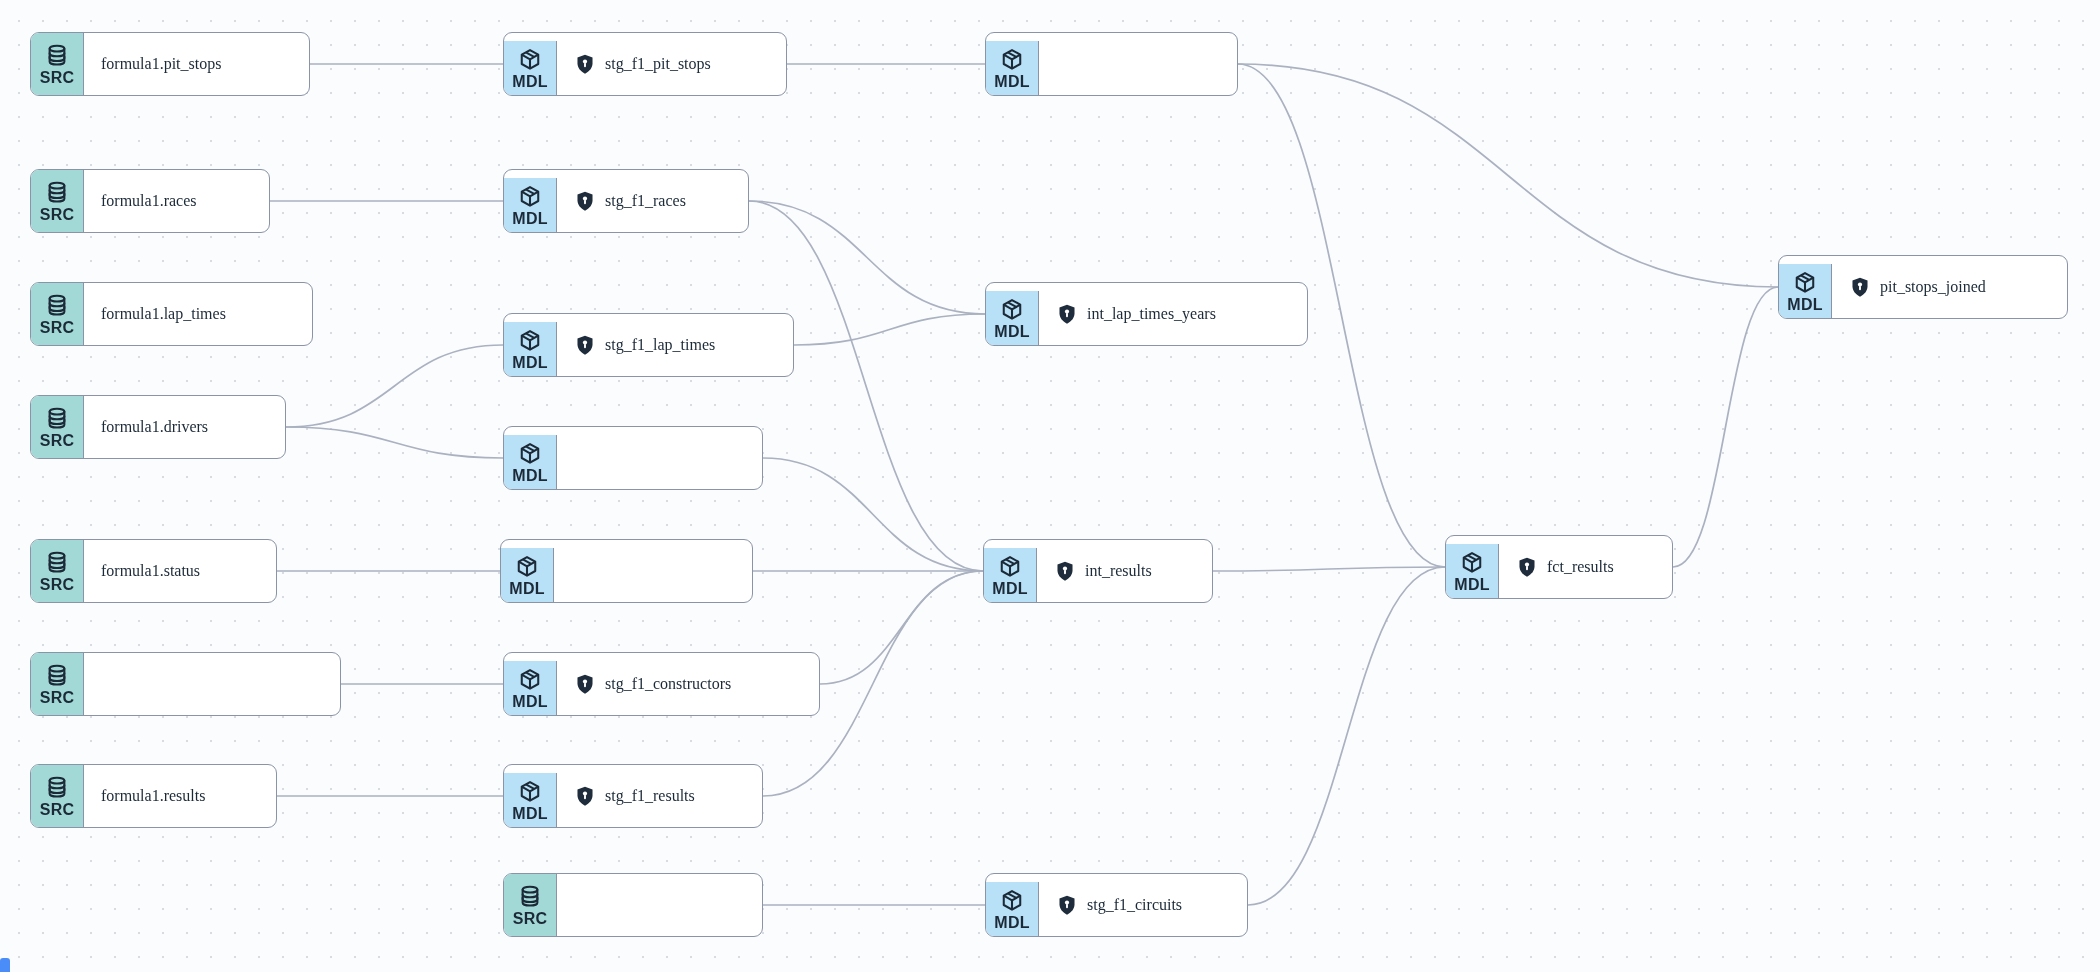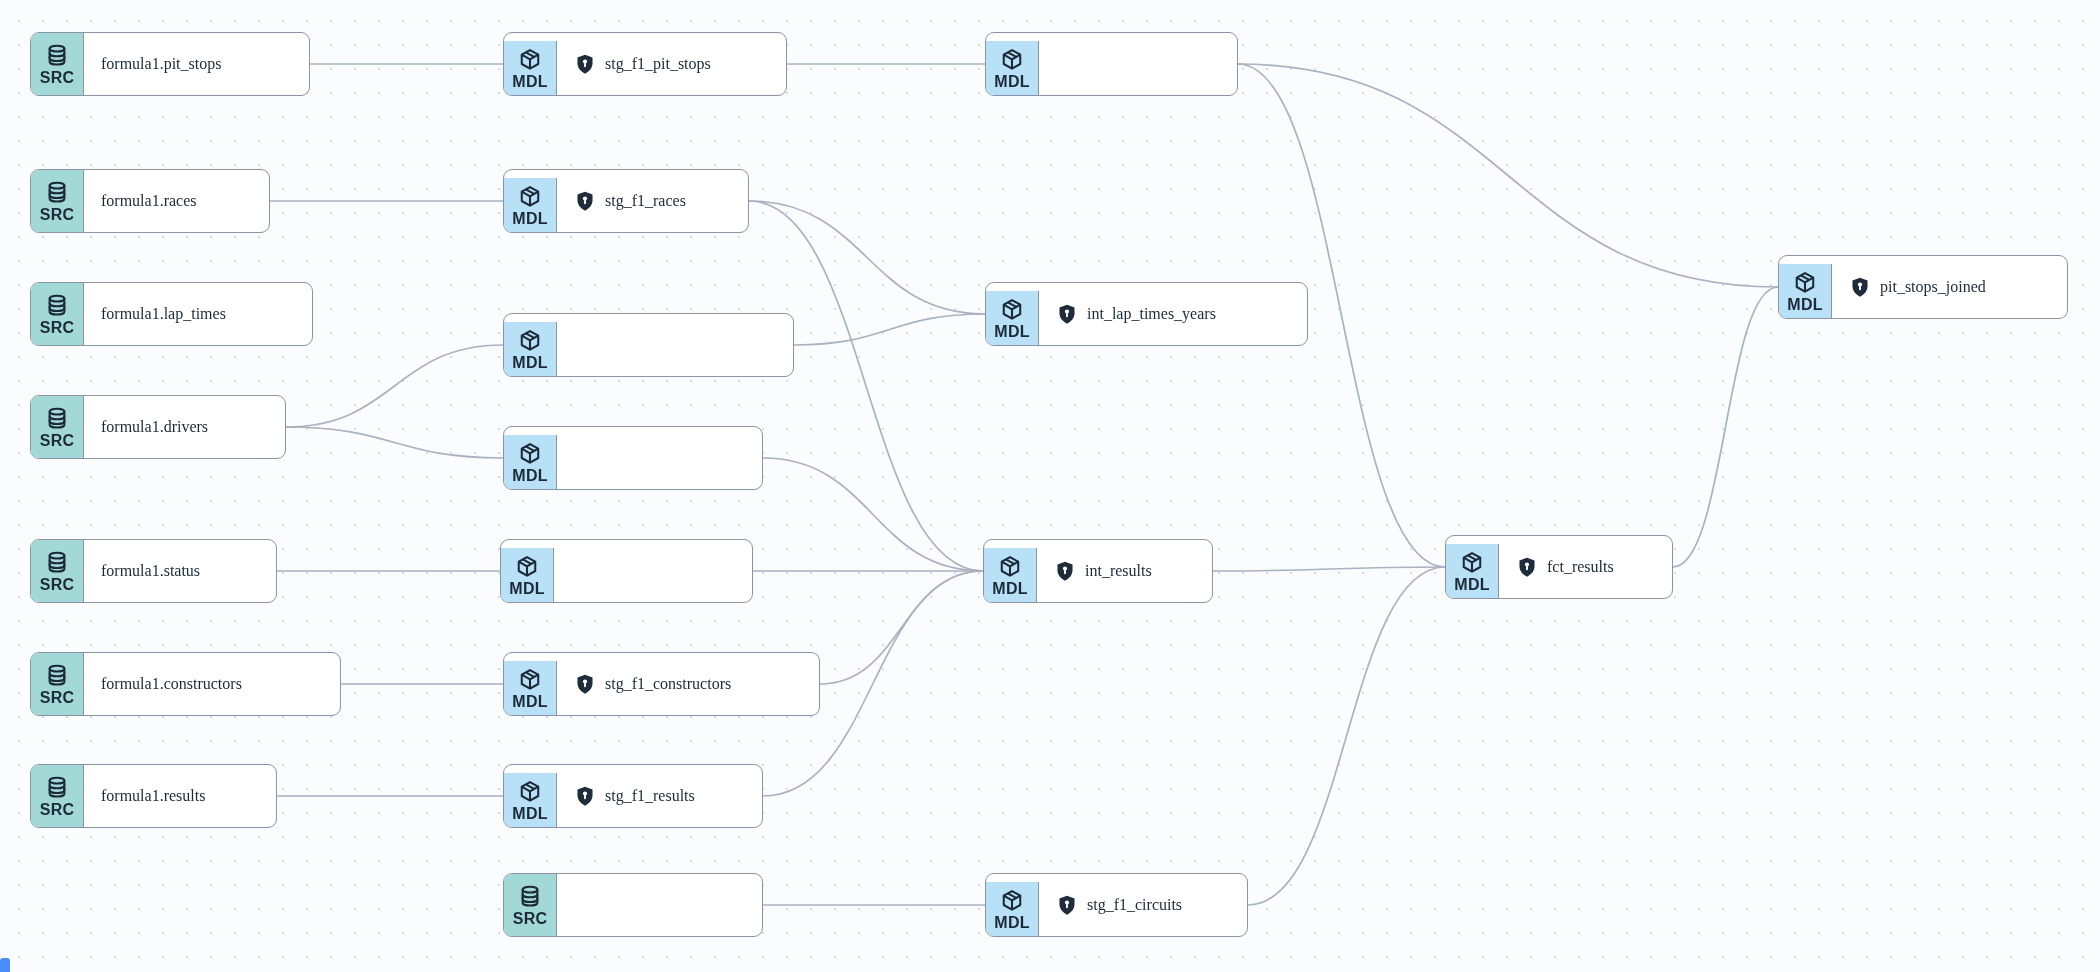--- a/index.html
+++ b/index.html
@@ -159,24 +159,20 @@
       <span class="icon" style="color: rgb(28, 42, 56);">
             <svg viewBox="0 0 24 24" fill="none" stroke="currentColor" stroke-width="1.9" stroke-linecap="round">
               <ellipse cx="12" cy="5.2" rx="6.8" ry="2.7"></ellipse>
               <path d="M5.2 5.2v4.4c0 1.5 3.05 2.7 6.8 2.7s6.8-1.2 6.8-2.7V5.2"></path>
               <path d="M5.2 9.6v4.4c0 1.5 3.05 2.7 6.8 2.7s6.8-1.2 6.8-2.7V9.6"></path>
               <path d="M5.2 14v4.4c0 1.5 3.05 2.7 6.8 2.7s6.8-1.2 6.8-2.7V14" transform="translate(0,-1.2)"></path>
             </svg>
           </span>
       <span class="badge-label">SRC</span>
     </div>
-    <div class="label-wrap">
-
-      <span class="label">formula1.constructors</span>
-    </div>
   </div>
       <div class="node" style="left: 30px; top: 764px; width: 247px; height: 64px;">
     <div class="badge src">
       <span class="icon" style="color: rgb(28, 42, 56);">
             <svg viewBox="0 0 24 24" fill="none" stroke="currentColor" stroke-width="1.9" stroke-linecap="round">
               <ellipse cx="12" cy="5.2" rx="6.8" ry="2.7"></ellipse>
               <path d="M5.2 5.2v4.4c0 1.5 3.05 2.7 6.8 2.7s6.8-1.2 6.8-2.7V5.2"></path>
               <path d="M5.2 9.6v4.4c0 1.5 3.05 2.7 6.8 2.7s6.8-1.2 6.8-2.7V9.6"></path>
               <path d="M5.2 14v4.4c0 1.5 3.05 2.7 6.8 2.7s6.8-1.2 6.8-2.7V14" transform="translate(0,-1.2)"></path>
             </svg>
@@ -251,20 +247,30 @@
     <div class="badge mdl">
       <span class="icon" style="color: rgb(28, 42, 56);">
             <svg viewBox="0 0 24 24" fill="none" stroke="currentColor" stroke-width="1.9" stroke-linejoin="round">
               <path d="M12 2.8l7.6 4.3v8.6L12 20l-7.6-4.3V7.1z"></path>
               <path d="M4.4 7.1L12 11.4l7.6-4.3"></path>
               <path d="M12 11.4V20"></path>
               <path d="M8.2 4.9l7.6 4.3"></path>
             </svg>
           </span>
       <span class="badge-label">MDL</span>
+    </div>
+    <div class="label-wrap">
+      <span class="shield" style="color: rgb(30, 44, 60);">
+            <svg viewBox="0 0 24 24">
+              <path d="M12 1.8l8.2 3v6.4c0 5.2-3.5 8.9-8.2 11.3C7.3 20.1 3.8 16.4 3.8 11.2V4.8z" fill="currentColor"></path>
+              <circle cx="12" cy="9.4" r="2.3" fill="#fff"></circle>
+              <rect x="10.95" y="10.8" width="2.1" height="4.8" rx="1.05" fill="#fff"></rect>
+            </svg>
+          </span>
+      <span class="label">stg_f1_lap_times</span>
     </div>
   </div>
       <div class="node" style="left: 503px; top: 426px; width: 260px; height: 64px;">
     <div class="badge mdl">
       <span class="icon" style="color: rgb(28, 42, 56);">
             <svg viewBox="0 0 24 24" fill="none" stroke="currentColor" stroke-width="1.9" stroke-linejoin="round">
               <path d="M12 2.8l7.6 4.3v8.6L12 20l-7.6-4.3V7.1z"></path>
               <path d="M4.4 7.1L12 11.4l7.6-4.3"></path>
               <path d="M12 11.4V20"></path>
               <path d="M8.2 4.9l7.6 4.3"></path>

